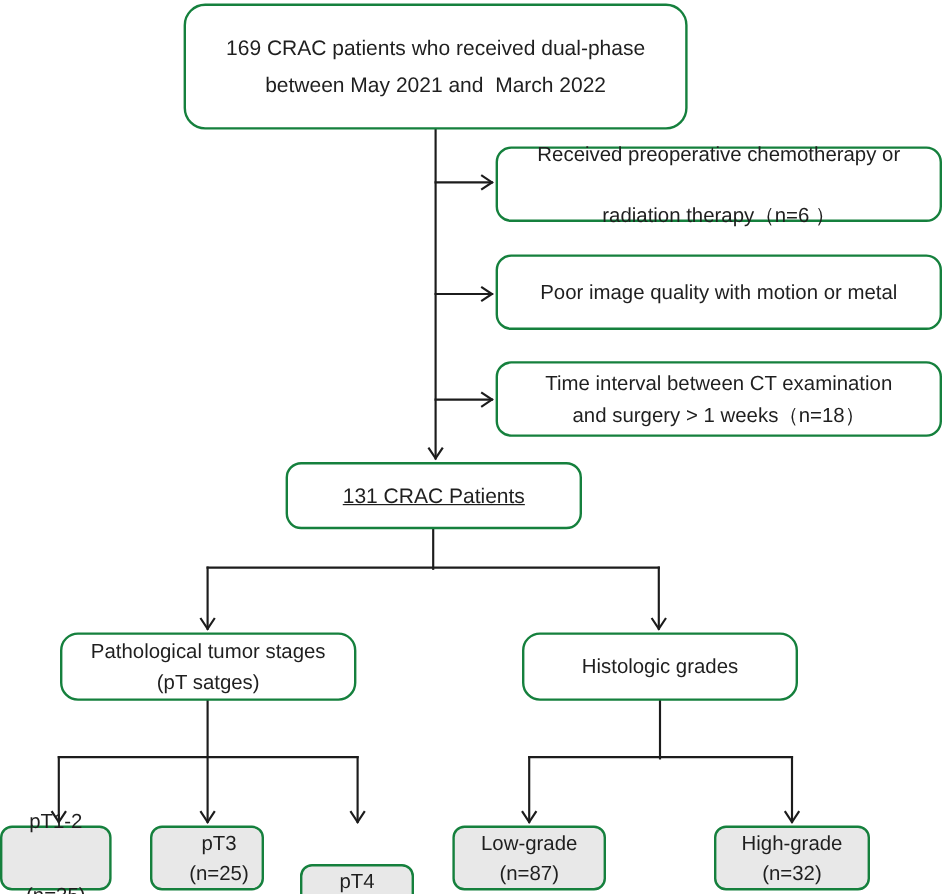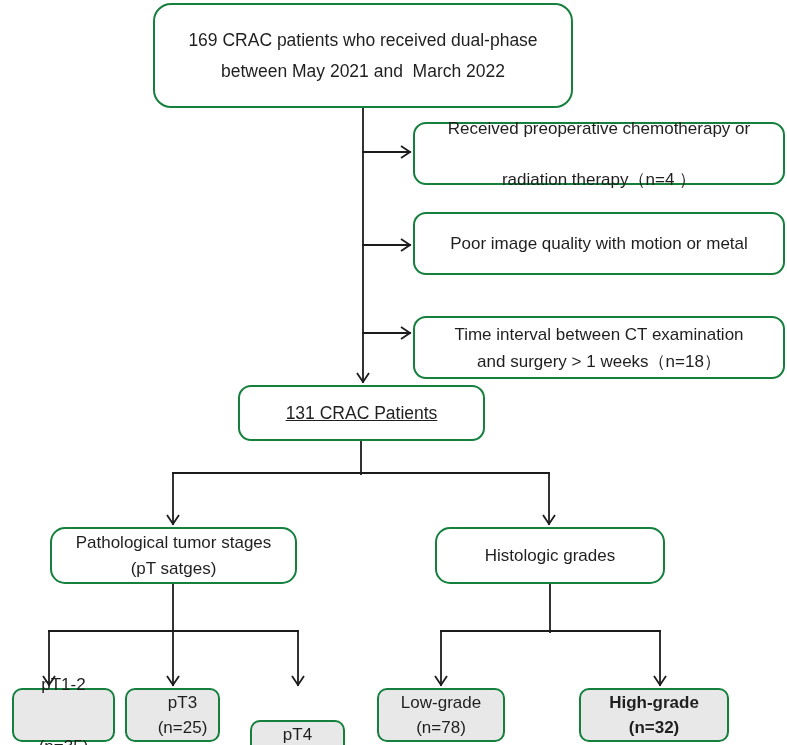--- a/index.html
+++ b/index.html
@@ -32,30 +32,30 @@
     justify-content: center;
     align-items: center;
     text-align: center;
     font-size: 17px;
   }
   .node .line { white-space: pre; }
   .node-top     { left:153px; top:3px;   width:420px; height:105px; border-radius:18px; line-height:31px; font-size:17.5px; }
   .node-excl    { left:413px; width:372px; height:63px; border-radius:13px; line-height:27px; }
   .node-excl-1  { top:122px;gap:24px; }
   .node-excl-2  { top:212px; }
-  .node-excl-3  { top:316px;text-align:right; }
+  .node-excl-3  { top:301px;text-align:right; }
   .node-cohort  { left:238px; top:385px; width:247px; height:56px; border-radius:13px; font-size:17.5px;text-decoration:underline; }
   .node-branch-left  { left:50px;  top:527px; width:247px; height:57px; border-radius:15px; line-height:26px; }
   .node-branch-right { left:435px; top:527px; width:230px; height:57px; border-radius:15px; line-height:26px; }
   .node-leaf    { top:688px; height:54px; border-radius:10px; background:#e8e8e8; line-height:25px; }
-  .node-leaf-pt12 { left:12px;   width:103px;gap:37px;  }
+  .node-leaf-pt12 { left:0;   width:93px;gap:37px;  }
   .node-leaf-pt3  { left:125px; width:95px;padding-left:20px;  }
   .node-leaf-pt4  { left:250px; width:95px;margin-top:32px;  }
   .node-leaf-low  { left:377px; width:128px; }
-  .node-leaf-high { left:579px; width:150px;font-weight:bold; }
+  .node-leaf-high { left:595px; width:130px; }
 </style>
 </head>
 <body>
 
 <div class="canvas">
 
   <svg class="connectors" viewBox="0 0 787 745" xmlns="http://www.w3.org/2000/svg">
     <defs>
       <marker id="arrowhead" markerUnits="userSpaceOnUse" markerWidth="16" markerHeight="16" refX="11" refY="8" orient="auto">
         <path d="M2,2 L11,8 L2,14" fill="none" stroke="#1c1c1c" stroke-width="1.8"></path>
@@ -86,21 +86,21 @@
     </g>
   </svg>
 
   <div class="node node-top">
     <span class="line">169 CRAC patients who received dual-phase</span>
     <span class="line">between May 2021 and  March 2022</span>
   </div>
 
   <div class="node node-excl node-excl-1">
     <span class="line">Received preoperative chemotherapy or</span>
-    <span class="line">radiation therapy（n=4 ）</span>
+    <span class="line">radiation therapy（n=6 ）</span>
   </div>
 
   <div class="node node-excl node-excl-2">
     <span class="line">Poor image quality with motion or metal</span>
   </div>
 
   <div class="node node-excl node-excl-3">
     <span class="line">Time interval between CT examination</span>
     <span class="line">and surgery &gt; 1 weeks（n=18）</span>
   </div>
@@ -128,21 +128,21 @@
     <span class="line">(n=25)</span>
   </div>
 
   <div class="node node-leaf node-leaf-pt4">
     <span class="line">pT4</span>
     <span class="line">(n=35)</span>
   </div>
 
   <div class="node node-leaf node-leaf-low">
     <span class="line">Low-grade</span>
-    <span class="line">(n=78)</span>
+    <span class="line">(n=87)</span>
   </div>
 
   <div class="node node-leaf node-leaf-high">
     <span class="line">High-grade</span>
     <span class="line">(n=32)</span>
   </div>
 
 </div>
 
 </body></html>

